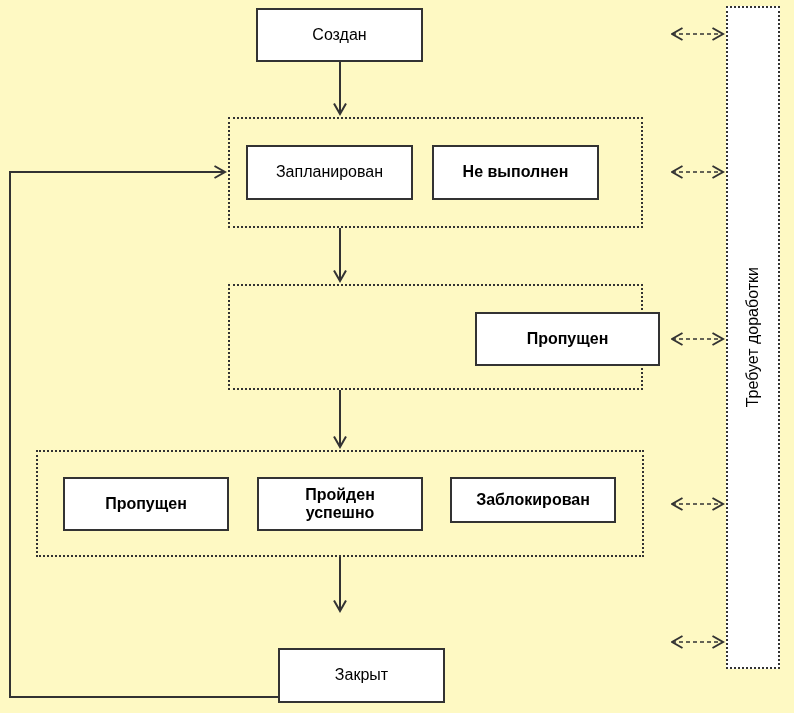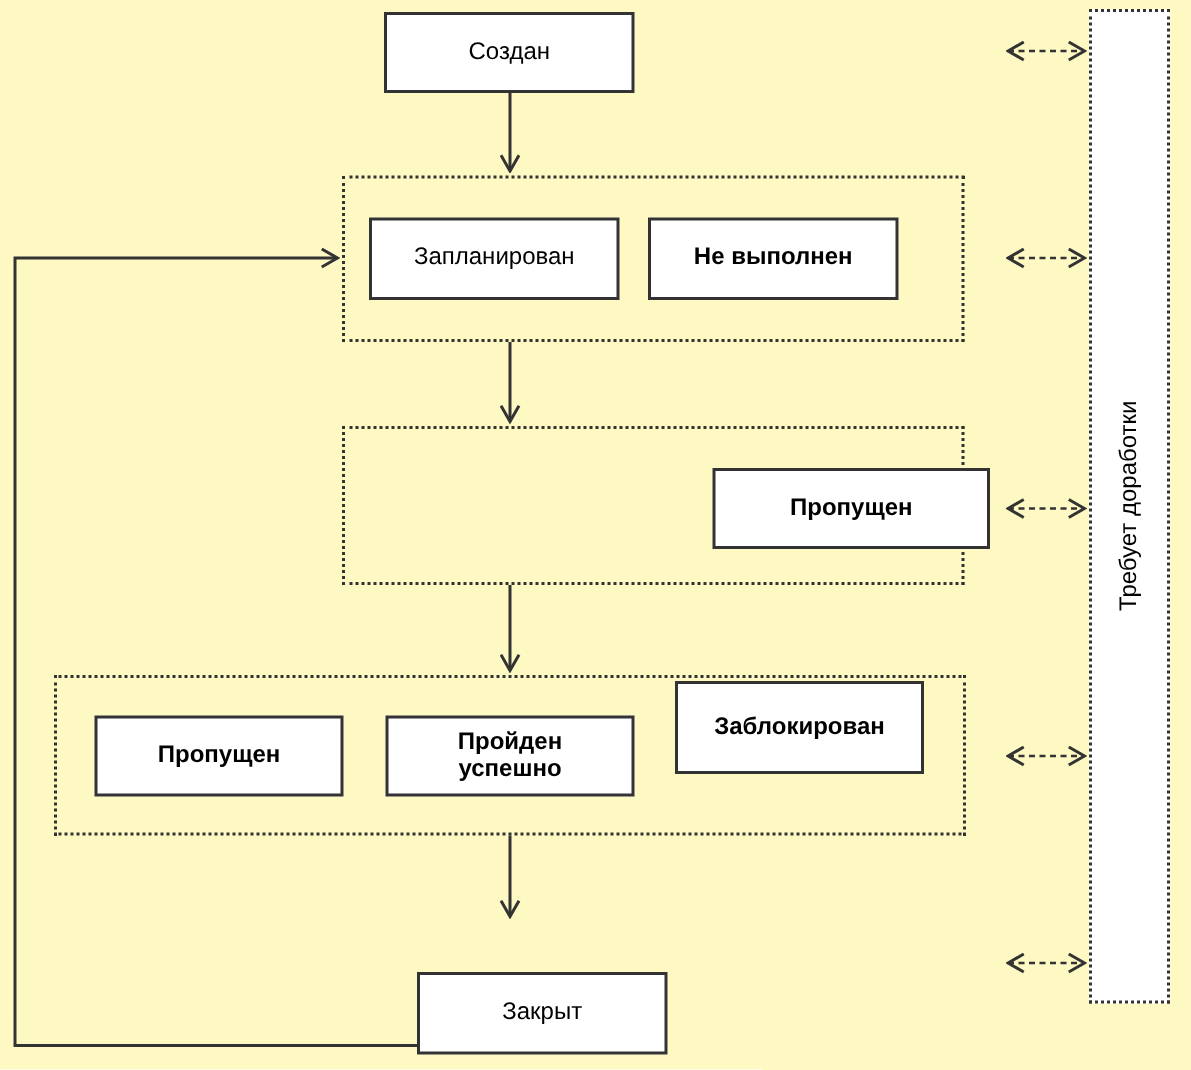--- a/index.html
+++ b/index.html
@@ -62,21 +62,21 @@
   .wrap-narrow { display: inline-block; max-width: 100px; }
 
   
   #node-created  { left: 256px; top:   8px; width: 167px; height: 54px; }
   #node-planned  { left: 246px; top: 145px; width: 167px; height: 55px; }
   #node-notexec  { left: 432px; top: 145px; width: 167px; height: 55px; }
   #node-running  { left: 257px; top: 312px; width: 167px; height: 54px; }
   #node-skipped  { left: 451px; top: 312px; width: 185px; height: 54px; margin-left: 24px; }
   #node-failed   { left:  63px; top: 477px; width: 166px; height: 54px; }
   #node-passed   { left: 257px; top: 477px; width: 166px; height: 54px; align-items: center; }
-  #node-blocked  { left: 450px; top: 454px; width: 166px; height: 62px; }
+  #node-blocked  { left: 450px; top: 477px; width: 166px; height: 46px; }
   #node-closed   { left: 256px; top: 648px; width: 167px; height: 55px; margin-left: 22px; }
   #group-planned { left: 228px; top: 117px; width: 415px; height: 111px; }
   #group-running { left: 228px; top: 284px; width: 415px; height: 106px; }
   #group-result  { left:  36px; top: 450px; width: 608px; height: 107px; }
   #panel-rework  { left: 726px; top:   6px; width:  54px; height: 663px; }
 </style>
 </head>
 <body>
 
 <div class="canvas">

